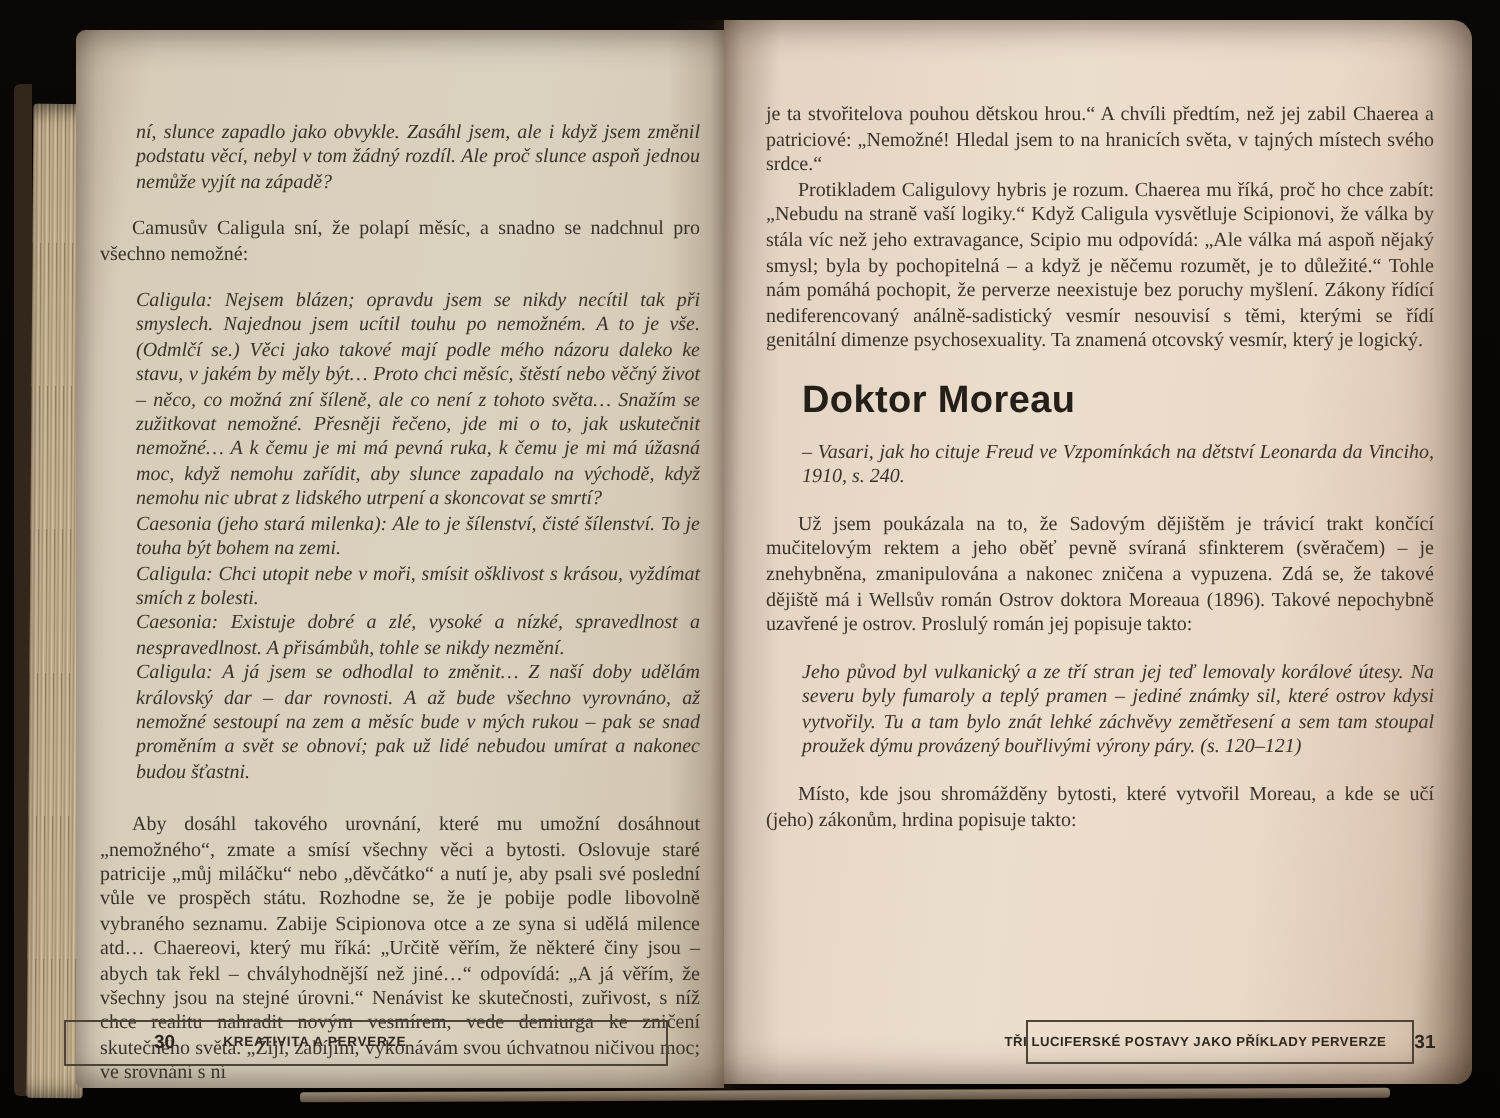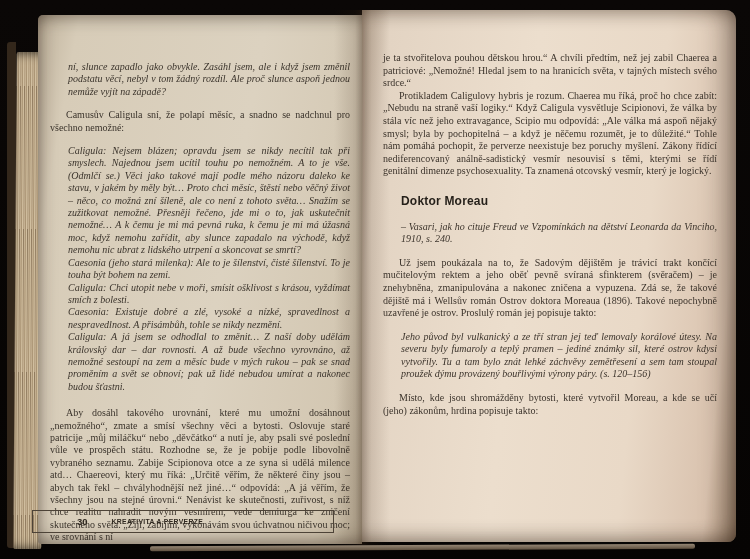--- a/index.html
+++ b/index.html
@@ -53,21 +53,21 @@
   .rp-text{position:absolute;left:21px;top:42px;width:334px;color:#3b332b;
     font-size:10px;line-height:12.6px;text-align:justify;}
   p{margin:0;}
   .quote{font-style:italic;}
   .qindent{margin-left:18px;}
   .ind{text-indent:16px;}
   .mt1{margin-top:11px;}
   .mt2{margin-top:14px;}
   .heading{
     font-family:"Liberation Sans","DejaVu Sans",sans-serif;
-    font-weight:700;font-size:12px;color:#241f19;letter-spacing:.2px;
+    font-weight:700;font-size:19px;color:#241f19;letter-spacing:.2px;
     margin:17px 0 13px 18px;font-style:normal;text-align:left;
   }
   
   .footer-left{
     position:absolute;left:-6px;bottom:11px;width:300px;height:21px;
     border:1px solid #4d4337;display:flex;align-items:center;
     font-family:"Liberation Sans","DejaVu Sans",sans-serif;color:#2f2820;
   }
   .footer-left .pgnum{font-size:9.5px;font-weight:700;margin-left:44px;}
   .footer-left .runtitle{font-size:6.8px;font-weight:700;letter-spacing:.35px;margin-left:24px;}
@@ -107,20 +107,24 @@
 
   <div class="page right-page">
     <div class="rp-text">
       <p>je ta stvořitelova pouhou dětskou hrou.“ A chvíli předtím, než jej zabil Chaerea a patriciové: „Nemožné! Hledal jsem to na hranicích světa, v tajných místech svého srdce.“</p>
       <p class="ind">Protikladem Caligulovy hybris je rozum. Chaerea mu říká, proč ho chce zabít: „Nebudu na straně vaší logiky.“ Když Caligula vysvětluje Scipionovi, že válka by stála víc než jeho extravagance, Scipio mu odpovídá: „Ale válka má aspoň nějaký smysl; byla by pochopitelná – a když je něčemu rozumět, je to důležité.“ Tohle nám pomáhá pochopit, že perverze neexistuje bez poruchy myšlení. Zákony řídící nediferencovaný análně-sadistický vesmír nesouvisí s těmi, kterými se řídí genitální dimenze psychosexuality. Ta znamená otcovský vesmír, který je logický.</p>
       <h2 class="heading">Doktor Moreau</h2>
       <div class="qindent">
         <p class="quote">– Vasari, jak ho cituje Freud ve Vzpomínkách na dětství Leonarda da Vinciho, 1910, s. 240.</p>
       </div>
       <p class="ind mt1">Už jsem poukázala na to, že Sadovým dějištěm je trávicí trakt končící mučitelovým rektem a jeho oběť pevně svíraná sfinkterem (svěračem) – je znehybněna, zmanipulována a nakonec zničena a vypuzena. Zdá se, že takové dějiště má i Wellsův román Ostrov doktora Moreaua (1896). Takové nepochybně uzavřené je ostrov. Proslulý román jej popisuje takto:</p>
-      <p class="quote qindent mt1">Jeho původ byl vulkanický a ze tří stran jej teď lemovaly korálové útesy. Na severu byly fumaroly a teplý pramen – jediné známky sil, které ostrov kdysi vytvořily. Tu a tam bylo znát lehké záchvěvy zemětřesení a sem tam stoupal proužek dýmu provázený bouřlivými výrony páry. (s. 120–156)</p>
+      <p class="quote qindent mt1">Jeho původ byl vulkanický a ze tří stran jej teď lemovaly korálové útesy. Na severu byly fumaroly a teplý pramen – jediné známky sil, které ostrov kdysi vytvořily. Tu a tam bylo znát lehké záchvěvy zemětřesení a sem tam stoupal proužek dýmu provázený bouřlivými výrony páry. (s. 120–121)</p>
       <p class="ind mt1">Místo, kde jsou shromážděny bytosti, které vytvořil Moreau, a kde se učí (jeho) zákonům, hrdina popisuje takto:</p>
+    </div>
+    <div class="footer-right">
+      <span class="runtitle">TŘI LUCIFERSKÉ POSTAVY JAKO PŘÍKLADY PERVERZE</span>
+      <span class="pgnum">31</span>
     </div>
   </div>
 
   <div class="gutter"></div>
   <div class="bottom-edge"></div>
 </div>
 
 </body></html>

